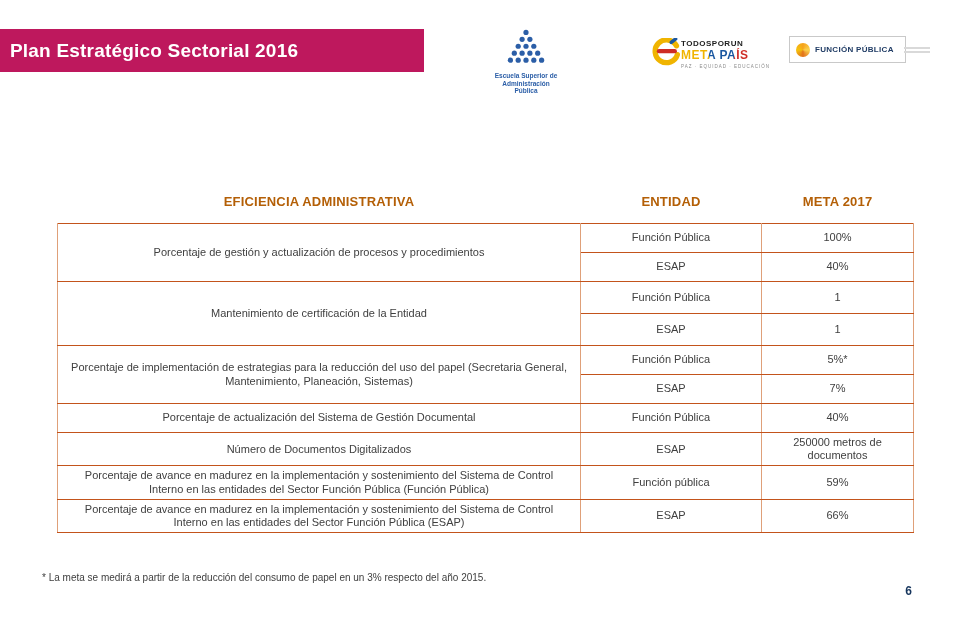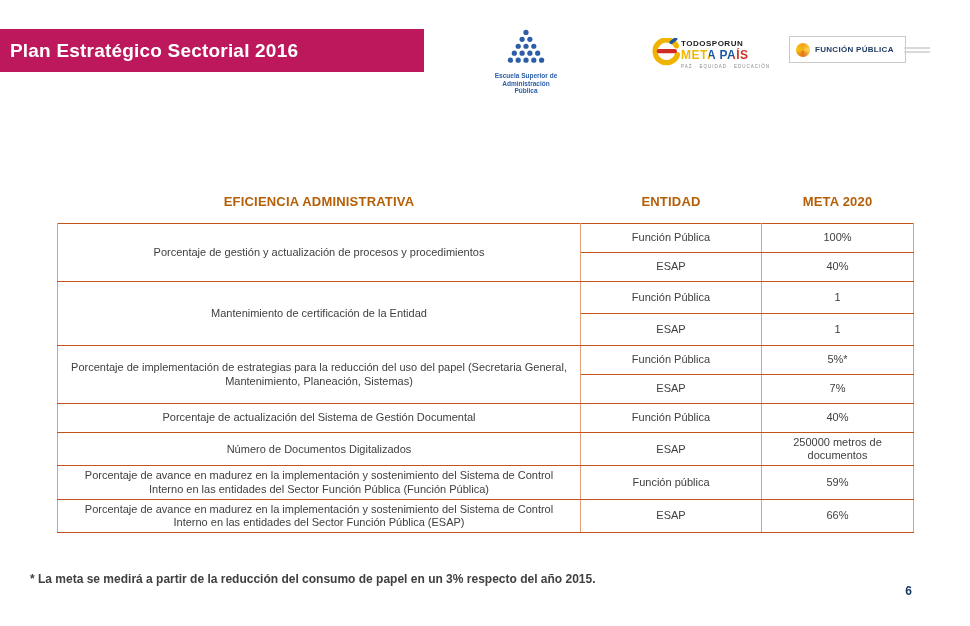--- a/index.html
+++ b/index.html
@@ -55,21 +55,21 @@
   }
   td {
     border-top:1px solid #C3531B; border-bottom:1px solid #C3531B;
     border-left:1px solid #DFA079; border-right:1px solid #DFA079;
     height:29px; padding:3px 10px; vertical-align:middle; background:#ffffff; line-height:1.2;
   }
   td.desc { text-align:center; }
   td.ent, td.meta { text-align:center; }
 
   
-  .footnote { position:absolute; left:30px; top:572px; font-size:12px; color:#404040;font-weight:bold; }
+  .footnote { position:absolute; left:42px; top:572px; font-size:10px; color:#404040; }
   .pagenum { position:absolute; right:58px; top:584px; font-size:12px; color:#17365D; font-weight:bold; }
 </style>
 </head>
 <body>
 
 <div class="banner">
   <span class="title">Plan Estratégico Sectorial 2016</span>
 </div>
 
 <div class="logo-esap">
@@ -127,21 +127,21 @@
   <table>
     <colgroup>
         <col style="width:523px">
         <col style="width:181px">
         <col style="width:152px">
       </colgroup>
     <thead>
       <tr>
         <th>EFICIENCIA ADMINISTRATIVA</th>
         <th>ENTIDAD</th>
-        <th>META 2020</th>
+        <th>META 2017</th>
       </tr>
     </thead>
     <tbody>
       <tr>
         <td class="desc" rowspan="2">Porcentaje de gestión y actualización de procesos y procedimientos</td>
         <td class="ent">Función Pública</td>
         <td class="meta">100%</td>
       </tr>
       <tr>
         <td class="ent">ESAP</td>

